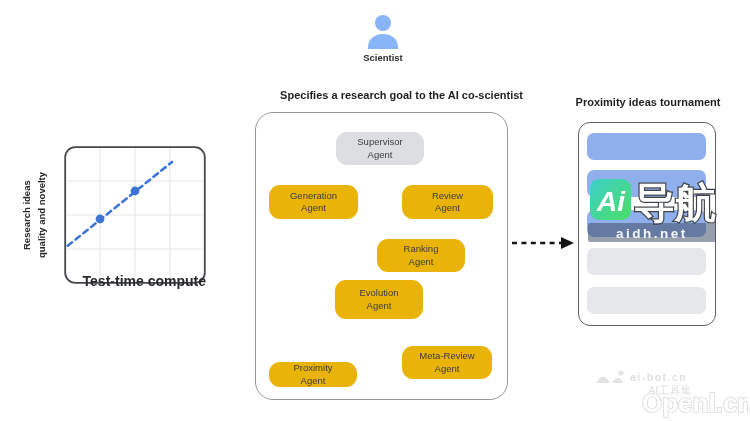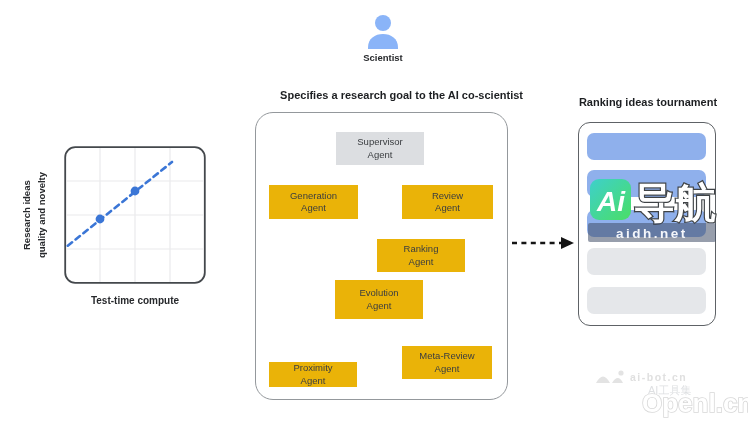--- a/index.html
+++ b/index.html
@@ -19,28 +19,28 @@
     font-size:11px;font-weight:bold;color:#1d1f22;}
   .right-heading{left:568px;top:96px;width:160px;text-align:center;
     font-size:11px;font-weight:bold;color:#1d1f22;}
 
   
   .y-axis-label{left:20px;top:147px;height:136px;line-height:1.55;
     writing-mode:vertical-rl;transform:rotate(180deg);
     white-space:pre-line;text-align:center;
     font-size:9.5px;font-weight:bold;color:#27292c;}
   .chart-svg{left:64px;top:146px;}
-  .x-axis-label{left:64px;top:295px;width:142px;text-align:center;
-    font-size:10px;font-weight:bold;color:#27292c;}
+  .x-axis-label{left:64px;top:273px;width:142px;text-align:right;
+    font-size:14px;font-weight:bold;color:#27292c;}
 
   
   .center-panel{left:255px;top:112px;width:253px;height:288px;
     background:#ffffff;border:1.8px solid #94989c;border-radius:18px;box-sizing:border-box;}
   .agent{position:absolute;display:flex;align-items:center;justify-content:center;
-    border-radius:0;text-align:center;}
+    border-radius:11px;text-align:center;}
   .agent-label{white-space:pre-line;font-size:9.5px;line-height:1.3;
     font-weight:500;color:#3a3d40;}
   .agent.pink{background:#eab308;}
   .agent.gray{background:#dcdee1;}
   .agent-supervisor {left:80px; top:19px; width:88px;height:33px;}
   .agent-generation {left:13px; top:72px; width:89px;height:34px;}
   .agent-review     {left:146px;top:72px; width:91px;height:34px;}
   .agent-ranking    {left:80px; top:126px;width:88px;height:33px;margin-left:41px;}
   .agent-evolution  {left:79px; top:167px;width:88px;height:39px;}
   .agent-proximity  {left:13px; top:249px;width:88px;height:25px;}
@@ -66,21 +66,21 @@
 
 <div class="stage">
 
   <svg class="abs scientist-icon" width="34" height="36" viewBox="0 0 34 36">
     <circle cx="17" cy="10" r="8" fill="#8ab4f8"></circle>
     <path d="M2 36 v-1.5 c0 -9 7 -13.5 15 -13.5 s15 4.5 15 13.5 V36 z" fill="#8ab4f8"></path>
   </svg>
   <div class="abs scientist-label">Scientist</div>
 
   <div class="abs center-heading">Specifies a research goal to the AI co-scientist</div>
-  <div class="abs right-heading">Ranking ideas tournament</div>
+  <div class="abs right-heading">Proximity ideas tournament</div>
 
   <div class="abs y-axis-label">Research ideas
 quality and novelty</div>
   <svg class="abs chart-svg" width="142" height="138" viewBox="0 0 142 138">
     <defs>
       <clipPath id="chartclip">
           <rect x="2" y="2" width="138" height="134" rx="9"></rect>
         </clipPath>
     </defs>
     <rect x="1.2" y="1.2" width="139.6" height="135.6" rx="10" fill="#ffffff" stroke="#44484c" stroke-width="1.8"></rect>

